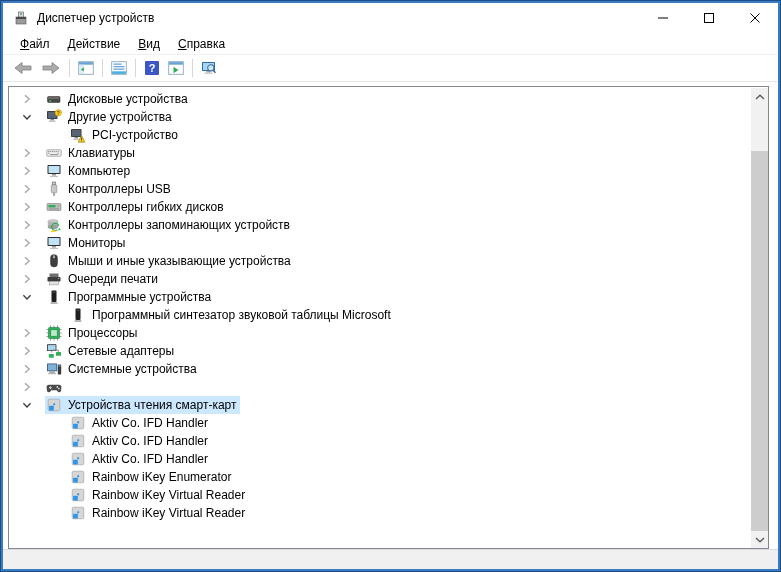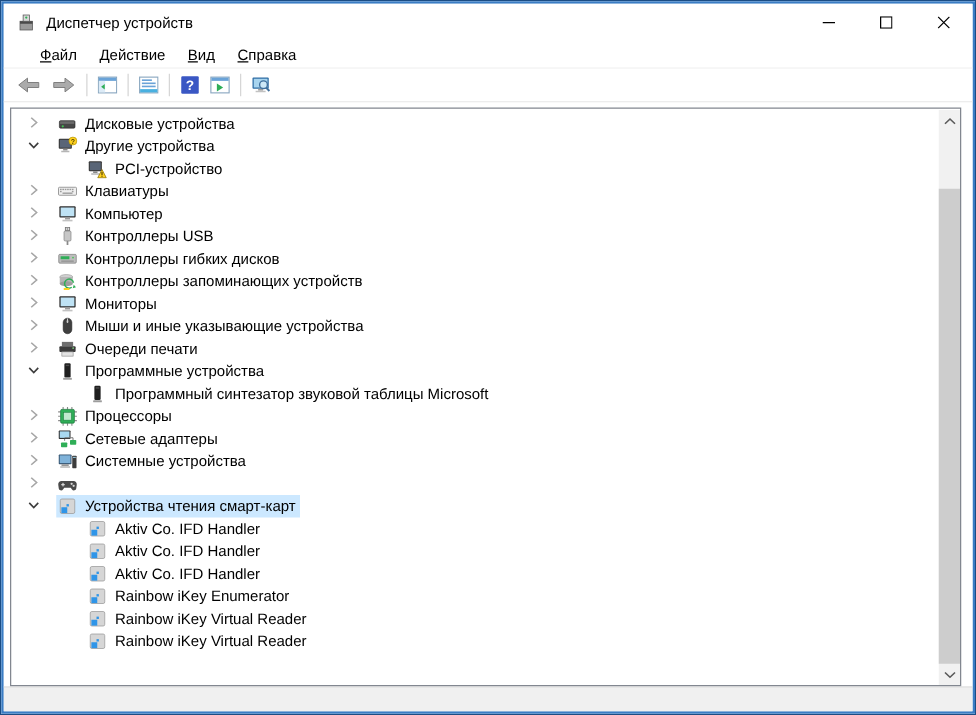--- a/index.html
+++ b/index.html
@@ -20,39 +20,39 @@
   }
 
   
   .titlebar{ height:30px; display:flex; align-items:center; background:#fff; flex:0 0 auto; }
   .titlebar .app-ico{ width:16px; height:16px; margin:0 8px 0 10px; flex:0 0 auto; }
   .titlebar .title{ font-size:12px; color:#000; white-space:nowrap; }
   .win-controls{ margin-left:auto; display:flex; height:100%; }
   .win-btn{ width:46px; height:100%; display:flex; align-items:center; justify-content:center; cursor:default; }
 
   
-  .menubar{ height:22px; display:flex; align-items:center; padding-left:20px; background:#fff;
+  .menubar{ height:22px; display:flex; align-items:center; padding-left:8px; background:#fff;
             border-bottom:1px solid #f0f0f0; flex:0 0 auto; }
   .menu-item{ padding:2px 9px; cursor:default; }
   .menu-item u{ text-decoration:underline; }
 
   
   .toolbar{ height:27px; display:flex; align-items:center; padding-left:6px; background:#fff;
             border-bottom:1px solid #e8e8e8; flex:0 0 auto; }
   .tb-btn{ height:24px; min-width:24px; display:flex; align-items:center; justify-content:center;
            padding:0 3px; cursor:default; }
   .tb-sep{ width:1px; height:18px; background:#d6d6d6; margin:0 4px; }
 
   
   .content{ flex:1 1 auto; position:relative; background:#fff; padding:4px 9px 0 5px; min-height:0; }
   .tree-panel{ width:100%; height:100%; border:1px solid #828790; background:#fff;
                position:relative; overflow:hidden; }
   .tree{ position:absolute; top:1px; left:0; right:17px; bottom:0; padding-top:2px; overflow:hidden; }
 
-  .tree-row{ height:18px; display:flex; align-items:flex-start; white-space:nowrap; cursor:default; }
+  .tree-row{ height:18px; display:flex; align-items:center; white-space:nowrap; cursor:default; }
   .chev{ width:16px; height:16px; flex:0 0 auto; margin-right:10px; display:flex;
          align-items:center; justify-content:center; }
   .spacer{ flex:0 0 auto; }
   .selwrap{ display:flex; align-items:center; padding:1px 3px 1px 1px; }
   .tree-row.selected .selwrap{ background:var(--sel,#cce8ff); }
   .dev-ico{ width:16px; height:16px; flex:0 0 auto; margin-right:5px; }
   .tree-label{ padding:0 1px; }
 
   
   .vscroll{ position:absolute; top:1px; right:0; bottom:0; width:17px; background:#f1f1f1;

